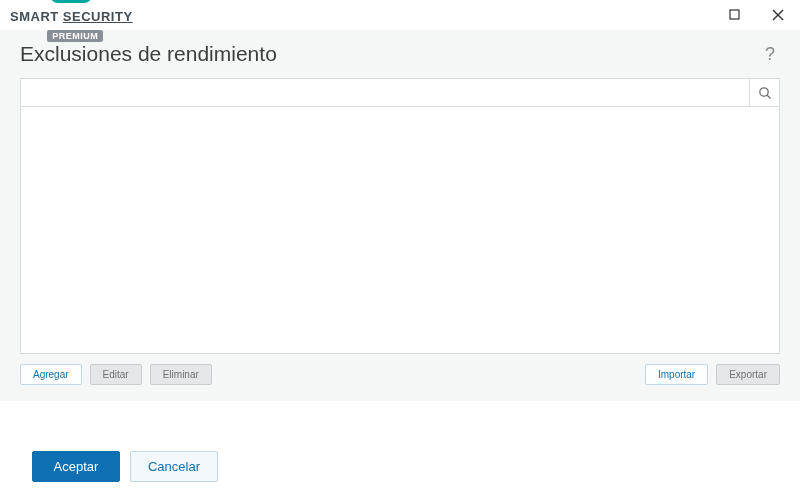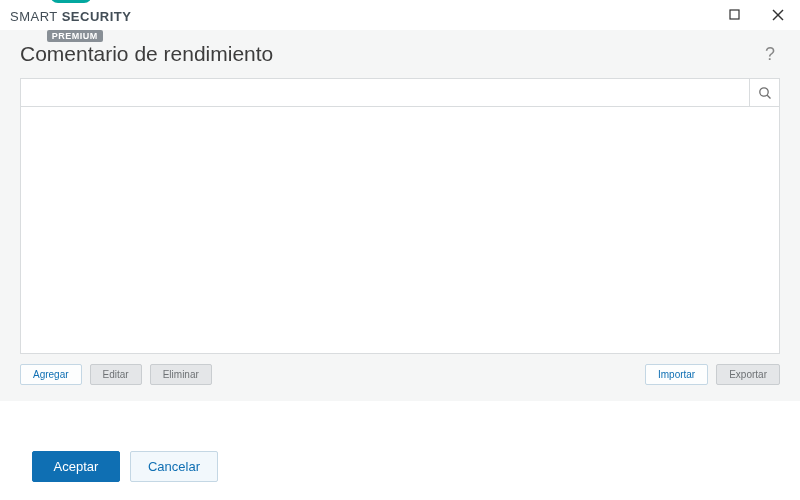--- a/index.html
+++ b/index.html
@@ -28,22 +28,22 @@
   }
   .brand-logo {
     display: flex;
     align-items: center;
   }
   .brand-text {
     font-size: 13px;
     letter-spacing: 0.5px;
     color: #424d56;
   }
-  .brand-text .thin { font-weight: 400; }
-  .brand-text .bold { font-weight: 600; }
+  .brand-text .thin { font-weight: 700; }
+  .brand-text .bold { font-weight: 600; text-decoration: underline; }
   .brand-badge {
     background: #888f96;
     color: #fff;
     font-size: 9px;
     padding: 1px 5px;
     border-radius: 2px;
     letter-spacing: 0.5px;
     font-weight: 600;
     margin-left: 8px;
   }
@@ -202,21 +202,21 @@
     <div class="win-btn">
       <svg width="12" height="12" viewBox="0 0 12 12">
         <line x1="1" y1="1" x2="11" y2="11" stroke="#333" stroke-width="1.4"></line>
         <line x1="11" y1="1" x2="1" y2="11" stroke="#333" stroke-width="1.4"></line>
       </svg>
     </div>
   </div>
 </div>
 
 <div class="header">
-  <div class="header-title">Comentario de rendimiento</div>
+  <div class="header-title">Exclusiones de rendimiento</div>
   <div class="help-icon">
     <span>?</span>
   </div>
 </div>
 
 <div class="content">
 
   <div class="search-row">
     <input class="search-input" type="text" value="" style="">
     <div class="search-btn">

